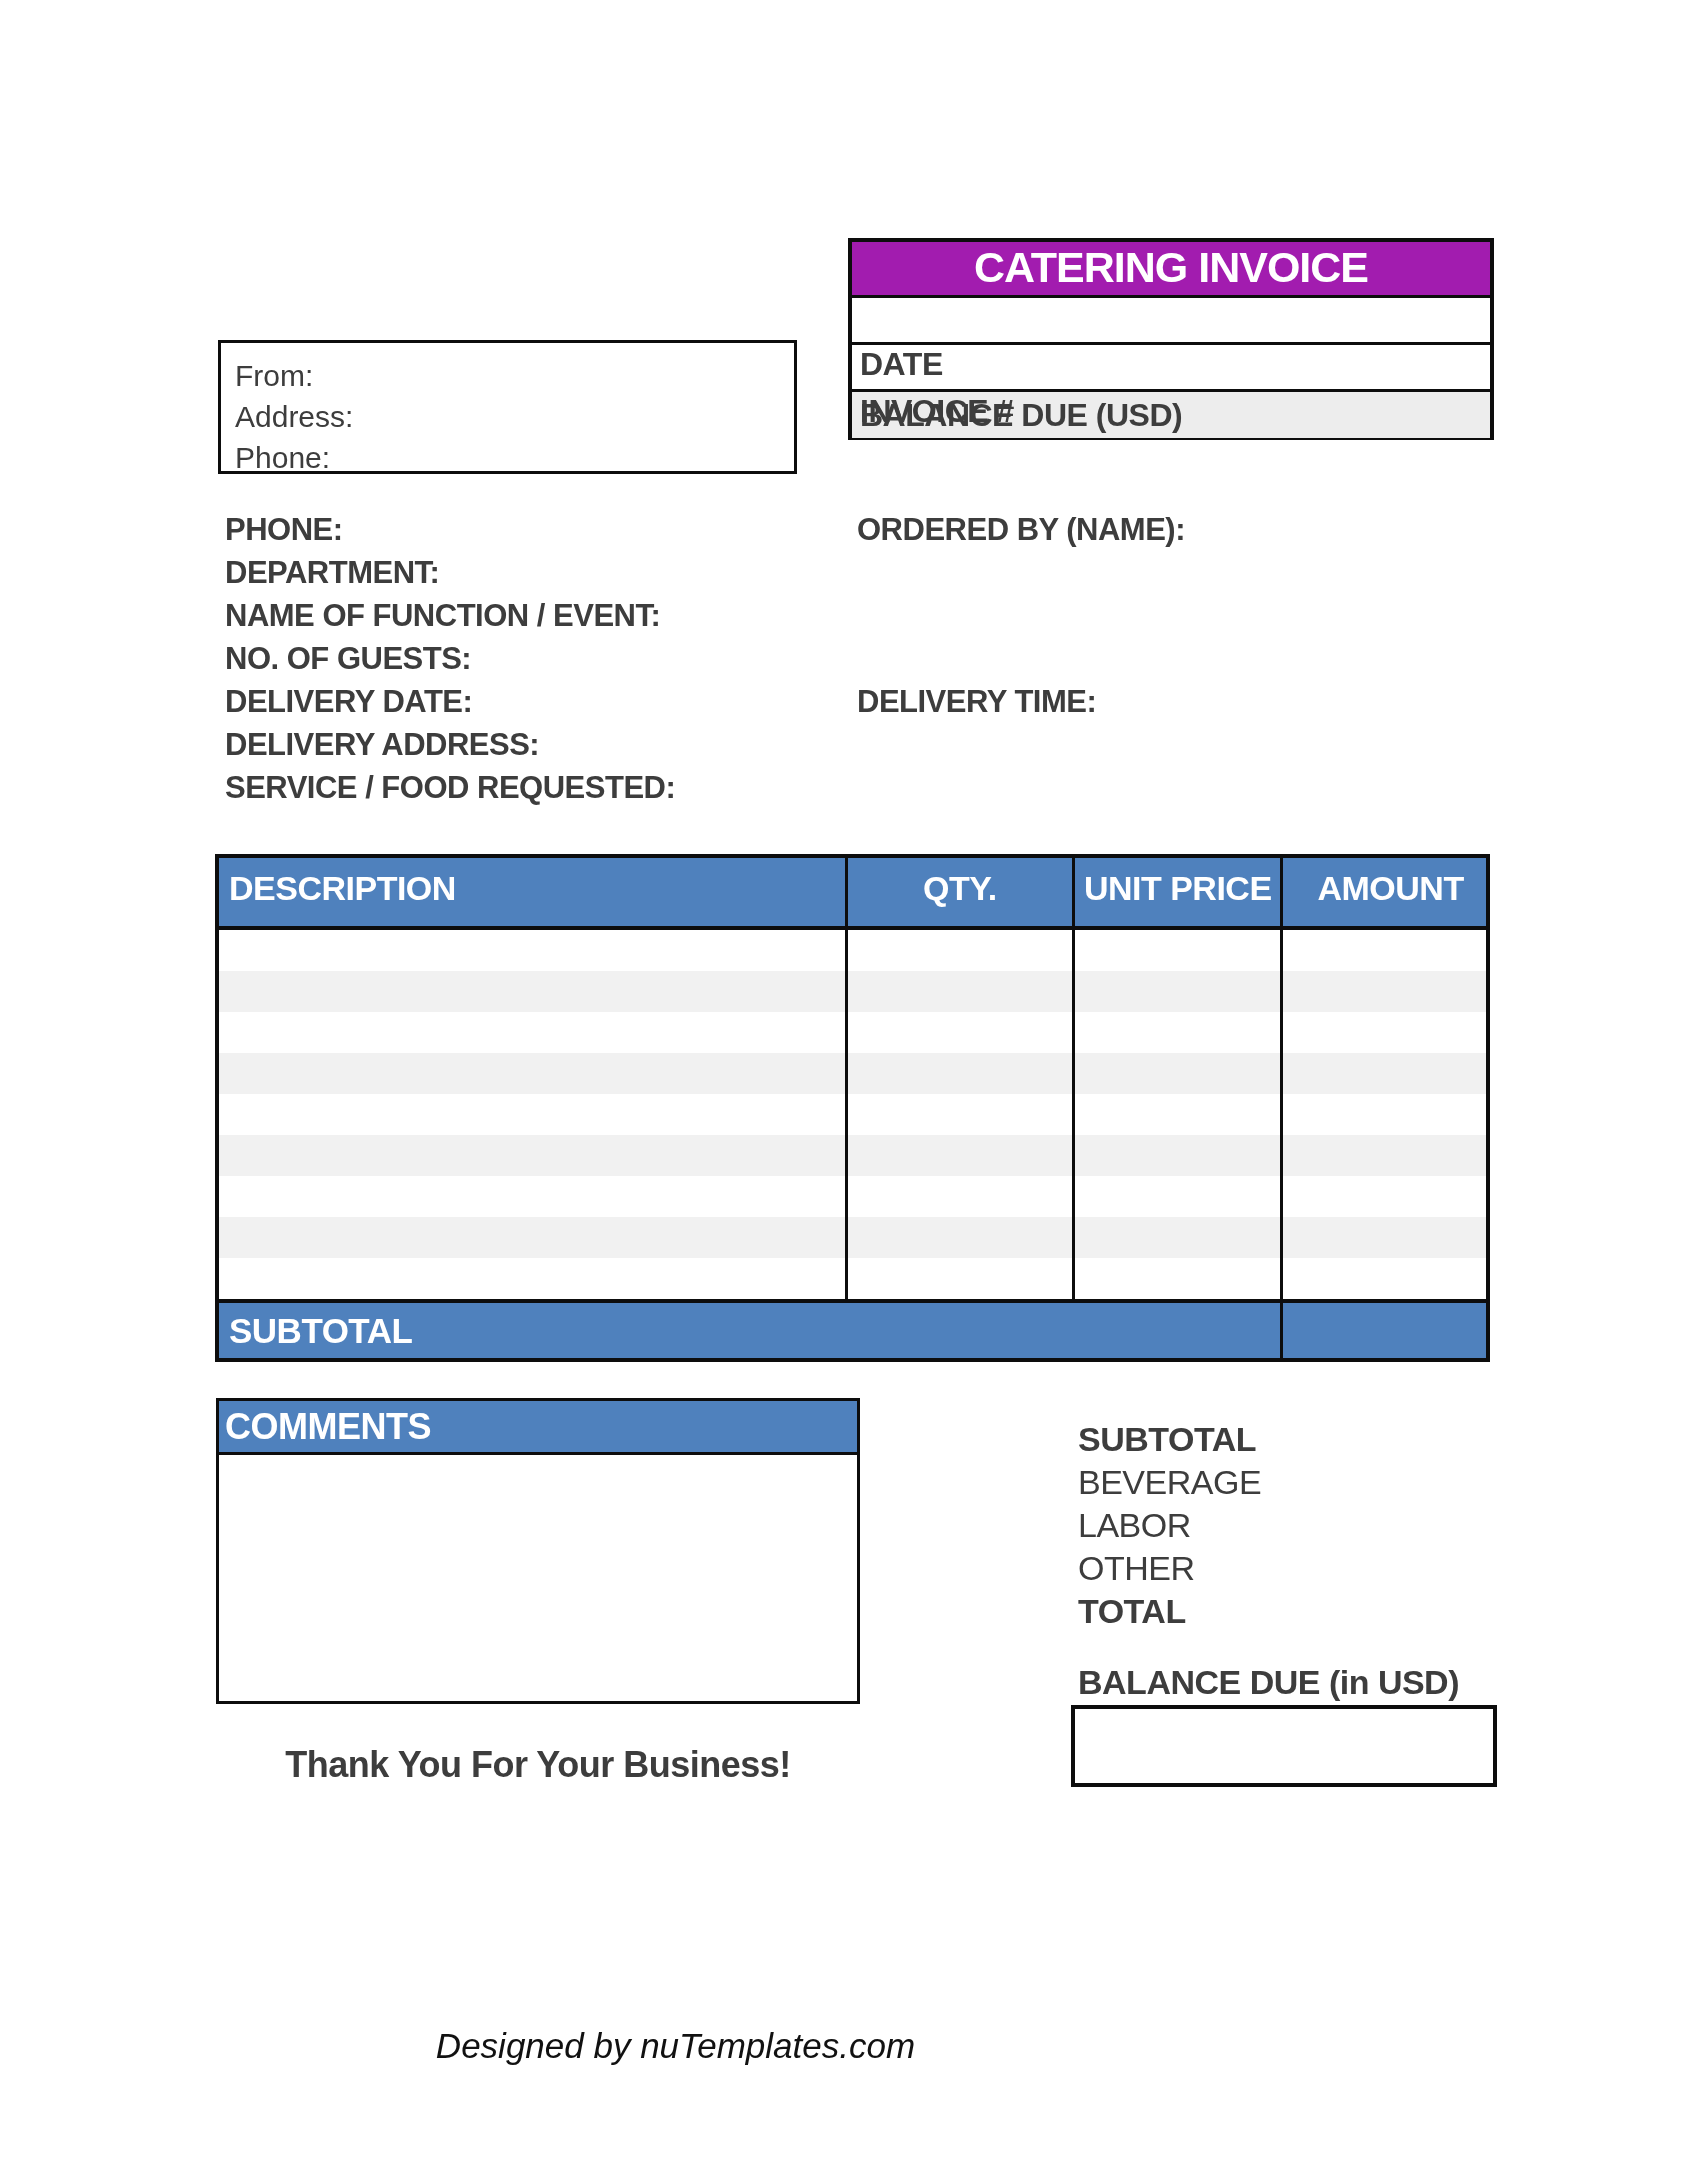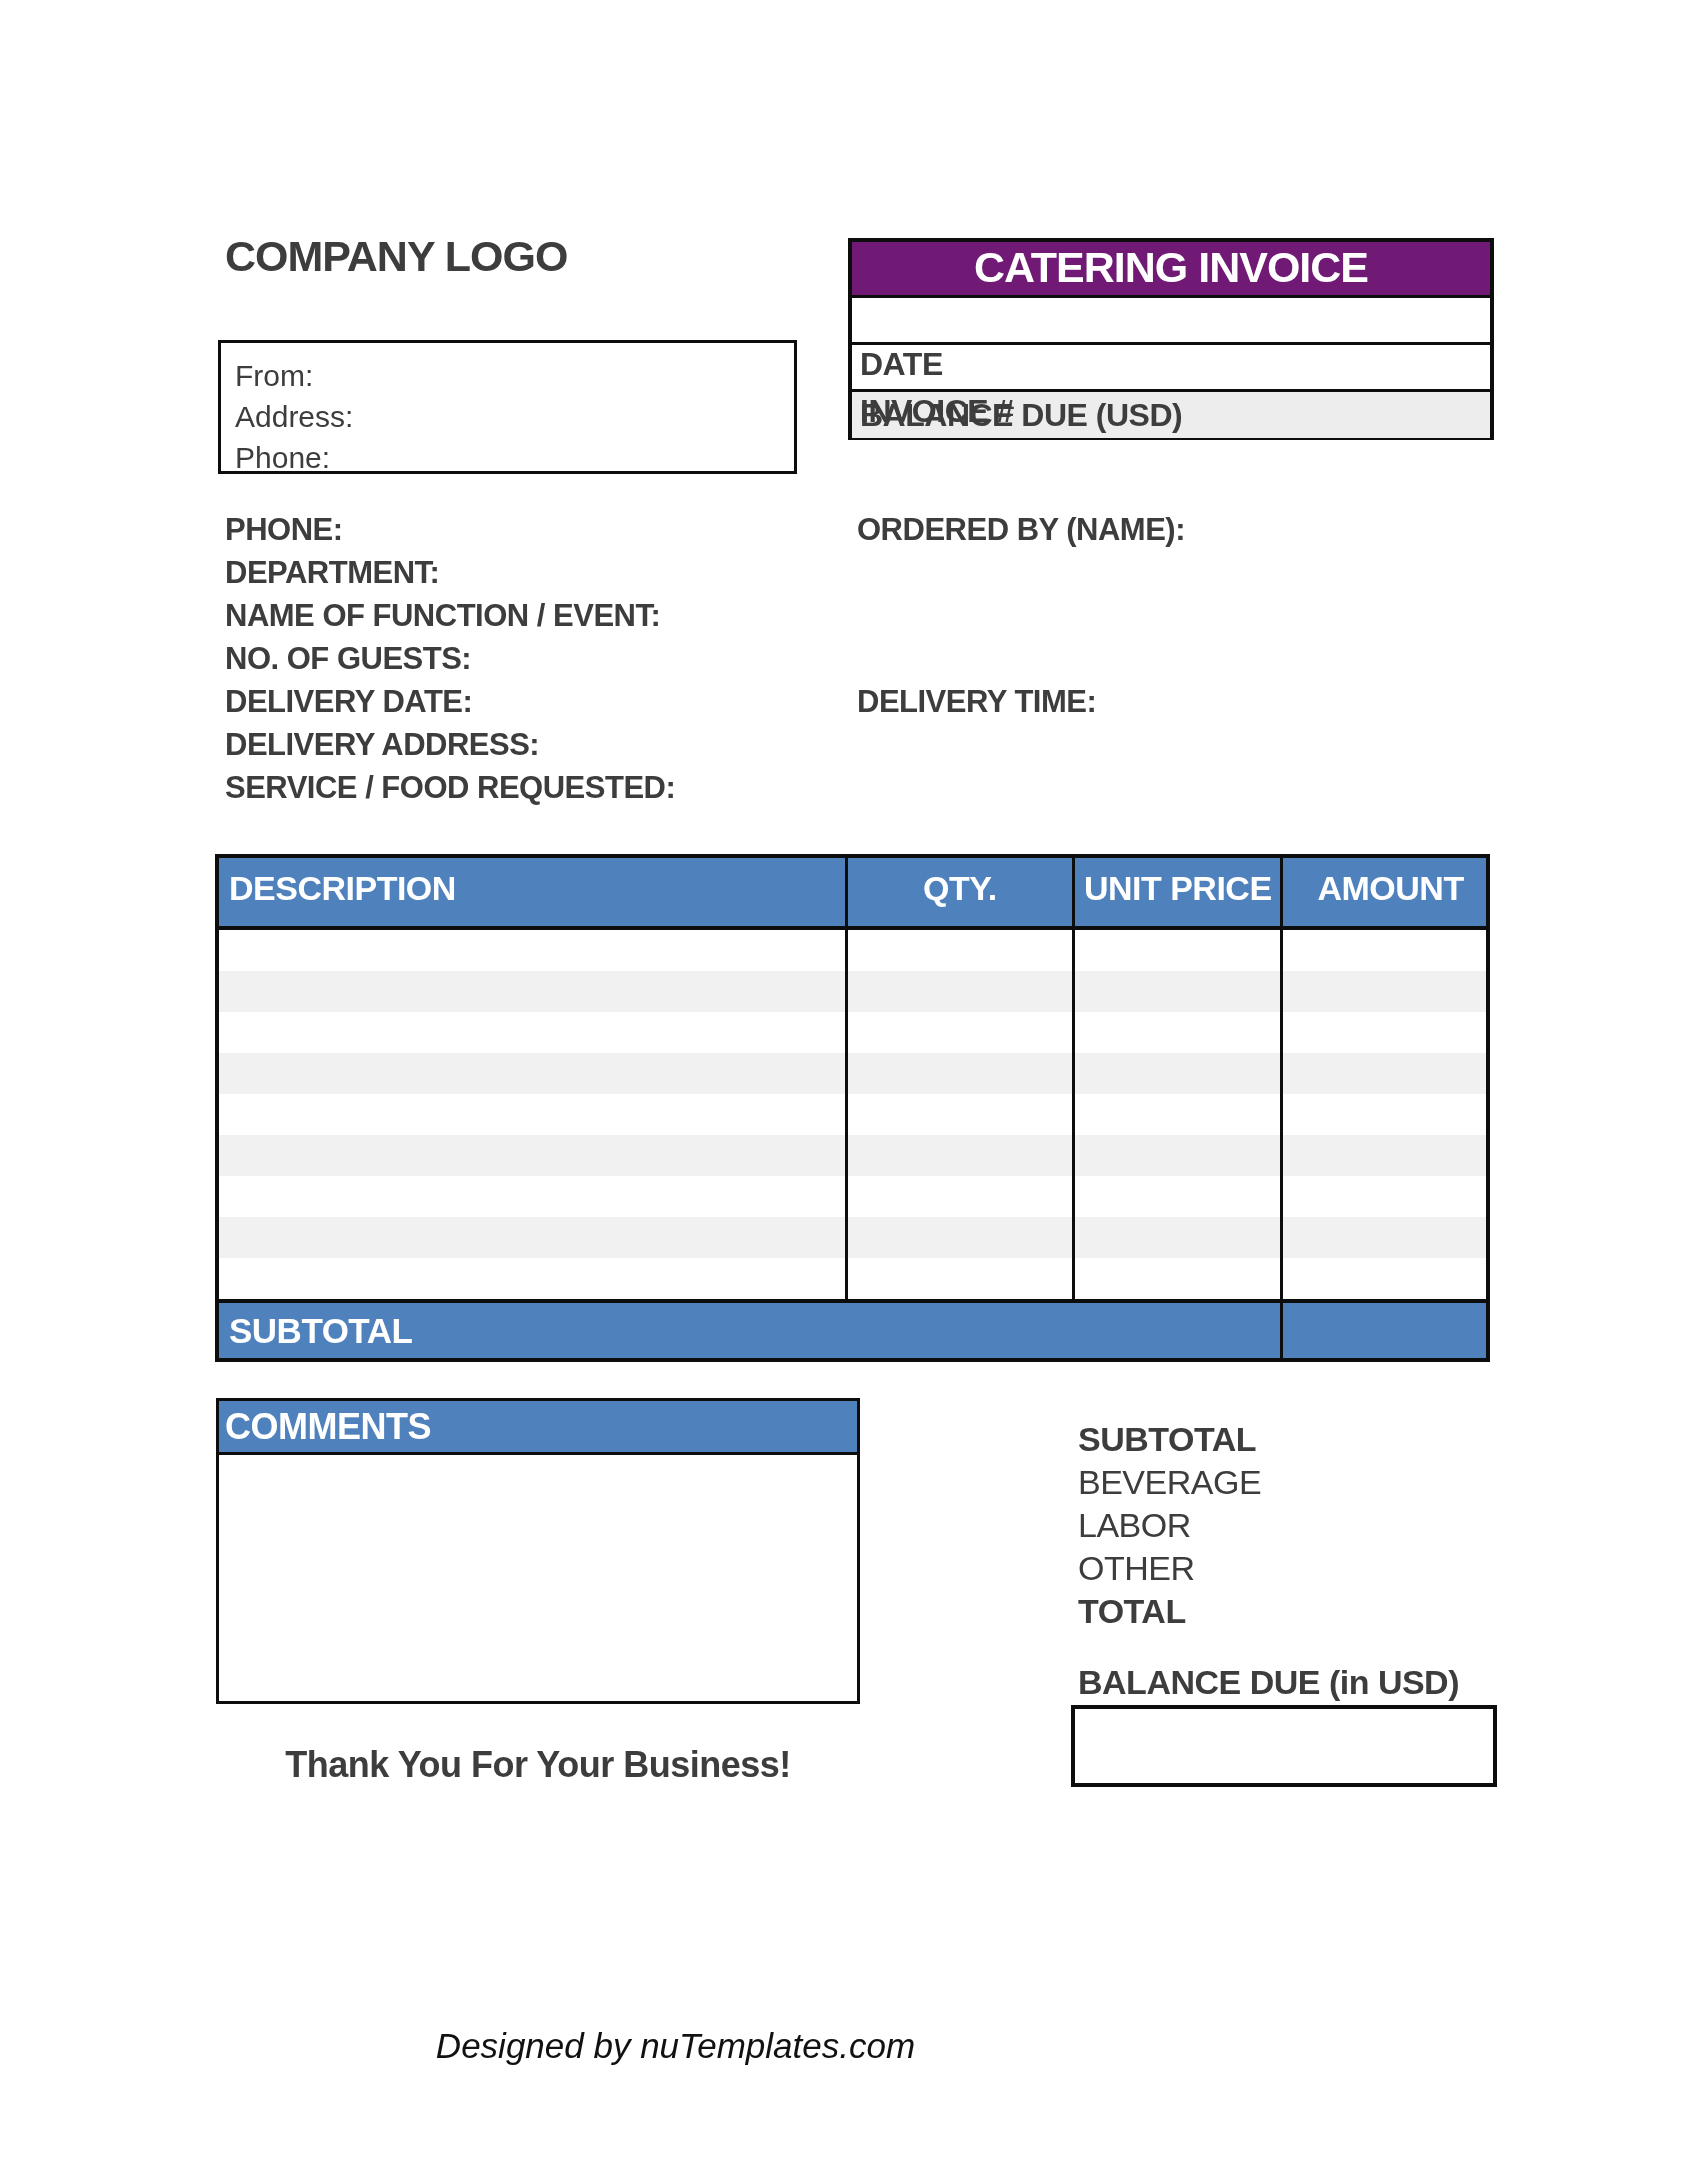--- a/index.html
+++ b/index.html
@@ -32,21 +32,21 @@
     font-size: 30px; color: #3d3d3d;
     line-height: 41px;
   }
 
   
   .inv-table {
     left: 848px; top: 238px; width: 646px; height: 202px;
     border: 4px solid #0d0d0d; background: #fff;
   }
   .inv-title {
-    height: 53px; background: #701a75;
+    height: 53px; background: #a21caf;
     color: #ffffff; font-size: 43px; font-weight: bold; letter-spacing: -1px;
     text-align: center; line-height: 51px;
   }
   .inv-row { display: flex; height: 47px; border-top: 3px solid #0d0d0d; }
   .inv-label {
     width: 226px; padding-left: 8px;
     font-size: 32px; font-weight: bold; letter-spacing: -0.5px;
     line-height: 44px; border-right: 3px solid #f9a8d4; margin-top: 44px;
   }
   .inv-value { flex: 1; }
@@ -127,21 +127,20 @@
   .footer-credit {
     left: 0; top: 2026px; width: 1351px; text-align: center;
     font-size: 35px; font-style: italic; color: #111111;
   }
 </style>
 </head>
 <body>
 
 <div class="page">
 
-  <div class="abs company-logo">COMPANY LOGO</div>
 
   <div class="abs from-box">
     <div class="from-line">From:</div>
     <div class="from-line">Address:</div>
     <div class="from-line">Phone:</div>
   </div>
 
   <div class="abs inv-table">
     <div class="inv-title">CATERING INVOICE</div>
     <div class="inv-row">

